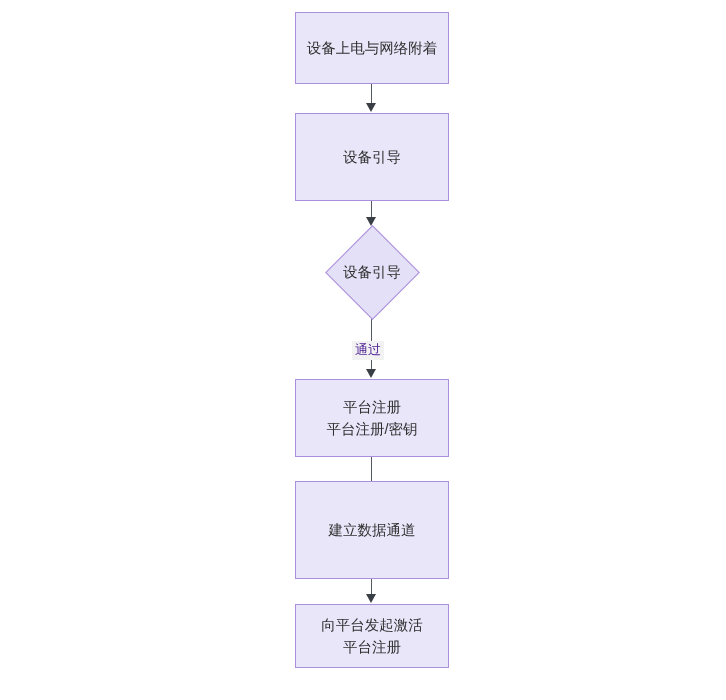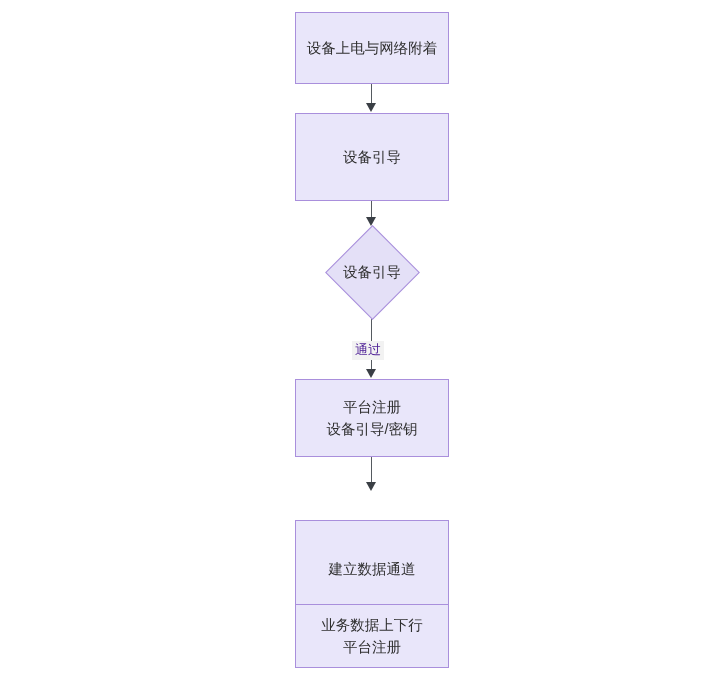--- a/index.html
+++ b/index.html
@@ -46,21 +46,21 @@
   }
 
   
   .box {
     left: 295px;
     width: 154px;
   }
   #node-power      { top: 12px;  height: 72px; }
   #node-bootstrap  { top: 113px; height: 88px; }
   #node-register   { top: 379px; height: 78px; }
-  #node-channel    { top: 520px; height: 98px; }
+  #node-channel    { top: 481px; height: 98px; }
   #node-business   { top: 604px; height: 64px; }
 
   
   #node-auth {
     left: 324px;
     top: 226px;
     width: 96px;
     height: 92px;
     background: transparent;
     border: none;
@@ -152,31 +152,31 @@
     <span class="diamond-shape"></span>
     <span class="diamond-label">设备引导</span>
   </div>
 
   <div class="connector" id="conn-3"></div>
   <div class="arrowhead" id="head-3"></div>
   <div class="edge-label">通过</div>
 
   <div class="node box" id="node-register">
     <span class="node-line">平台注册</span>
-    <span class="node-line">设备引导/密钥</span>
+    <span class="node-line">平台注册/密钥</span>
   </div>
 
   <div class="connector" id="conn-4"></div>
   <div class="arrowhead" id="head-4"></div>
 
   <div class="node box" id="node-channel">
     <span class="node-line">建立数据通道</span>
   </div>
 
   <div class="connector" id="conn-5"></div>
   <div class="arrowhead" id="head-5"></div>
 
   <div class="node box" id="node-business">
-    <span class="node-line">业务数据上下行</span>
+    <span class="node-line">向平台发起激活</span>
     <span class="node-line">平台注册</span>
   </div>
 
 </div>
 
 </body></html>

